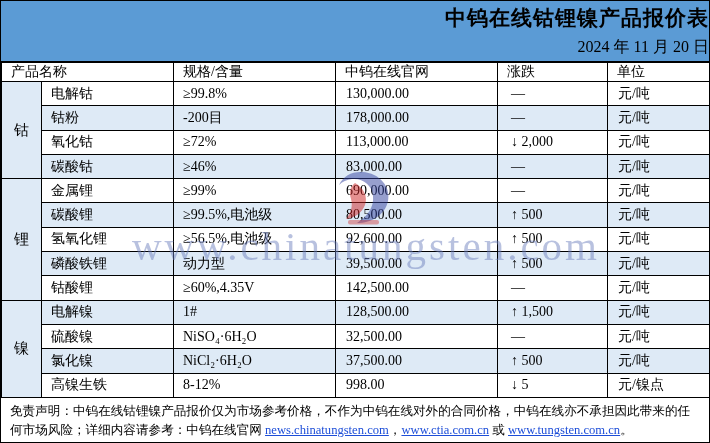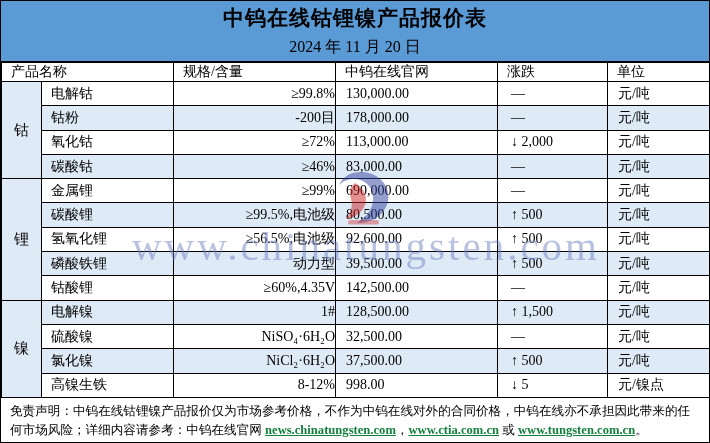--- a/index.html
+++ b/index.html
@@ -18,21 +18,21 @@
     flex-direction: column;
     overflow: hidden;
   }
   
   .titlebar {
     height: 61px;
     background: #5B9BD5;
     border-bottom: 1px solid #000;
     display: flex;
     flex-direction: column;
-    align-items: center;
+    align-items: flex-end;
     justify-content: center;
     gap: 5px;
     flex: 0 0 auto;
   }
   .title { font-size: 21px; font-weight: bold; letter-spacing: 1px; }
   .date  { font-size: 16px; }
   
   table {
     border-collapse: collapse;
     table-layout: fixed;
@@ -53,37 +53,36 @@
   }
   th { height: 17px; font-size: 14px; }
   td.group {
     text-align: center;
     padding-left: 0;
     background: #DEEAF6;
     font-size: 15px;
   }
   tbody tr:nth-child(even) td { background: #DEEAF6; }
   td.name   { }
-  td.spec   { padding-left: 9px; text-align: right; }
+  td.spec   { padding-left: 9px; }
   td.price  { padding-left: 10px; }
   td.change { padding-left: 13px; }
   td.unit   { padding-left: 10px; }
   
   .footer {
     flex: 1 1 auto;
     padding: 4px 9px 0 9px;
     font-size: 12.6px;
     line-height: 19px;
     background: #fff;
   }
   .link {
-    color: #15803d;
+    color: #1d4ed8;
     text-decoration: underline;
     cursor: pointer;
-    font-weight: bold;
   }
   
   .watermark {
     position: absolute;
     inset: 0;
     pointer-events: none;
     z-index: 5;
   }
   .wm-logo {
     position: absolute;

